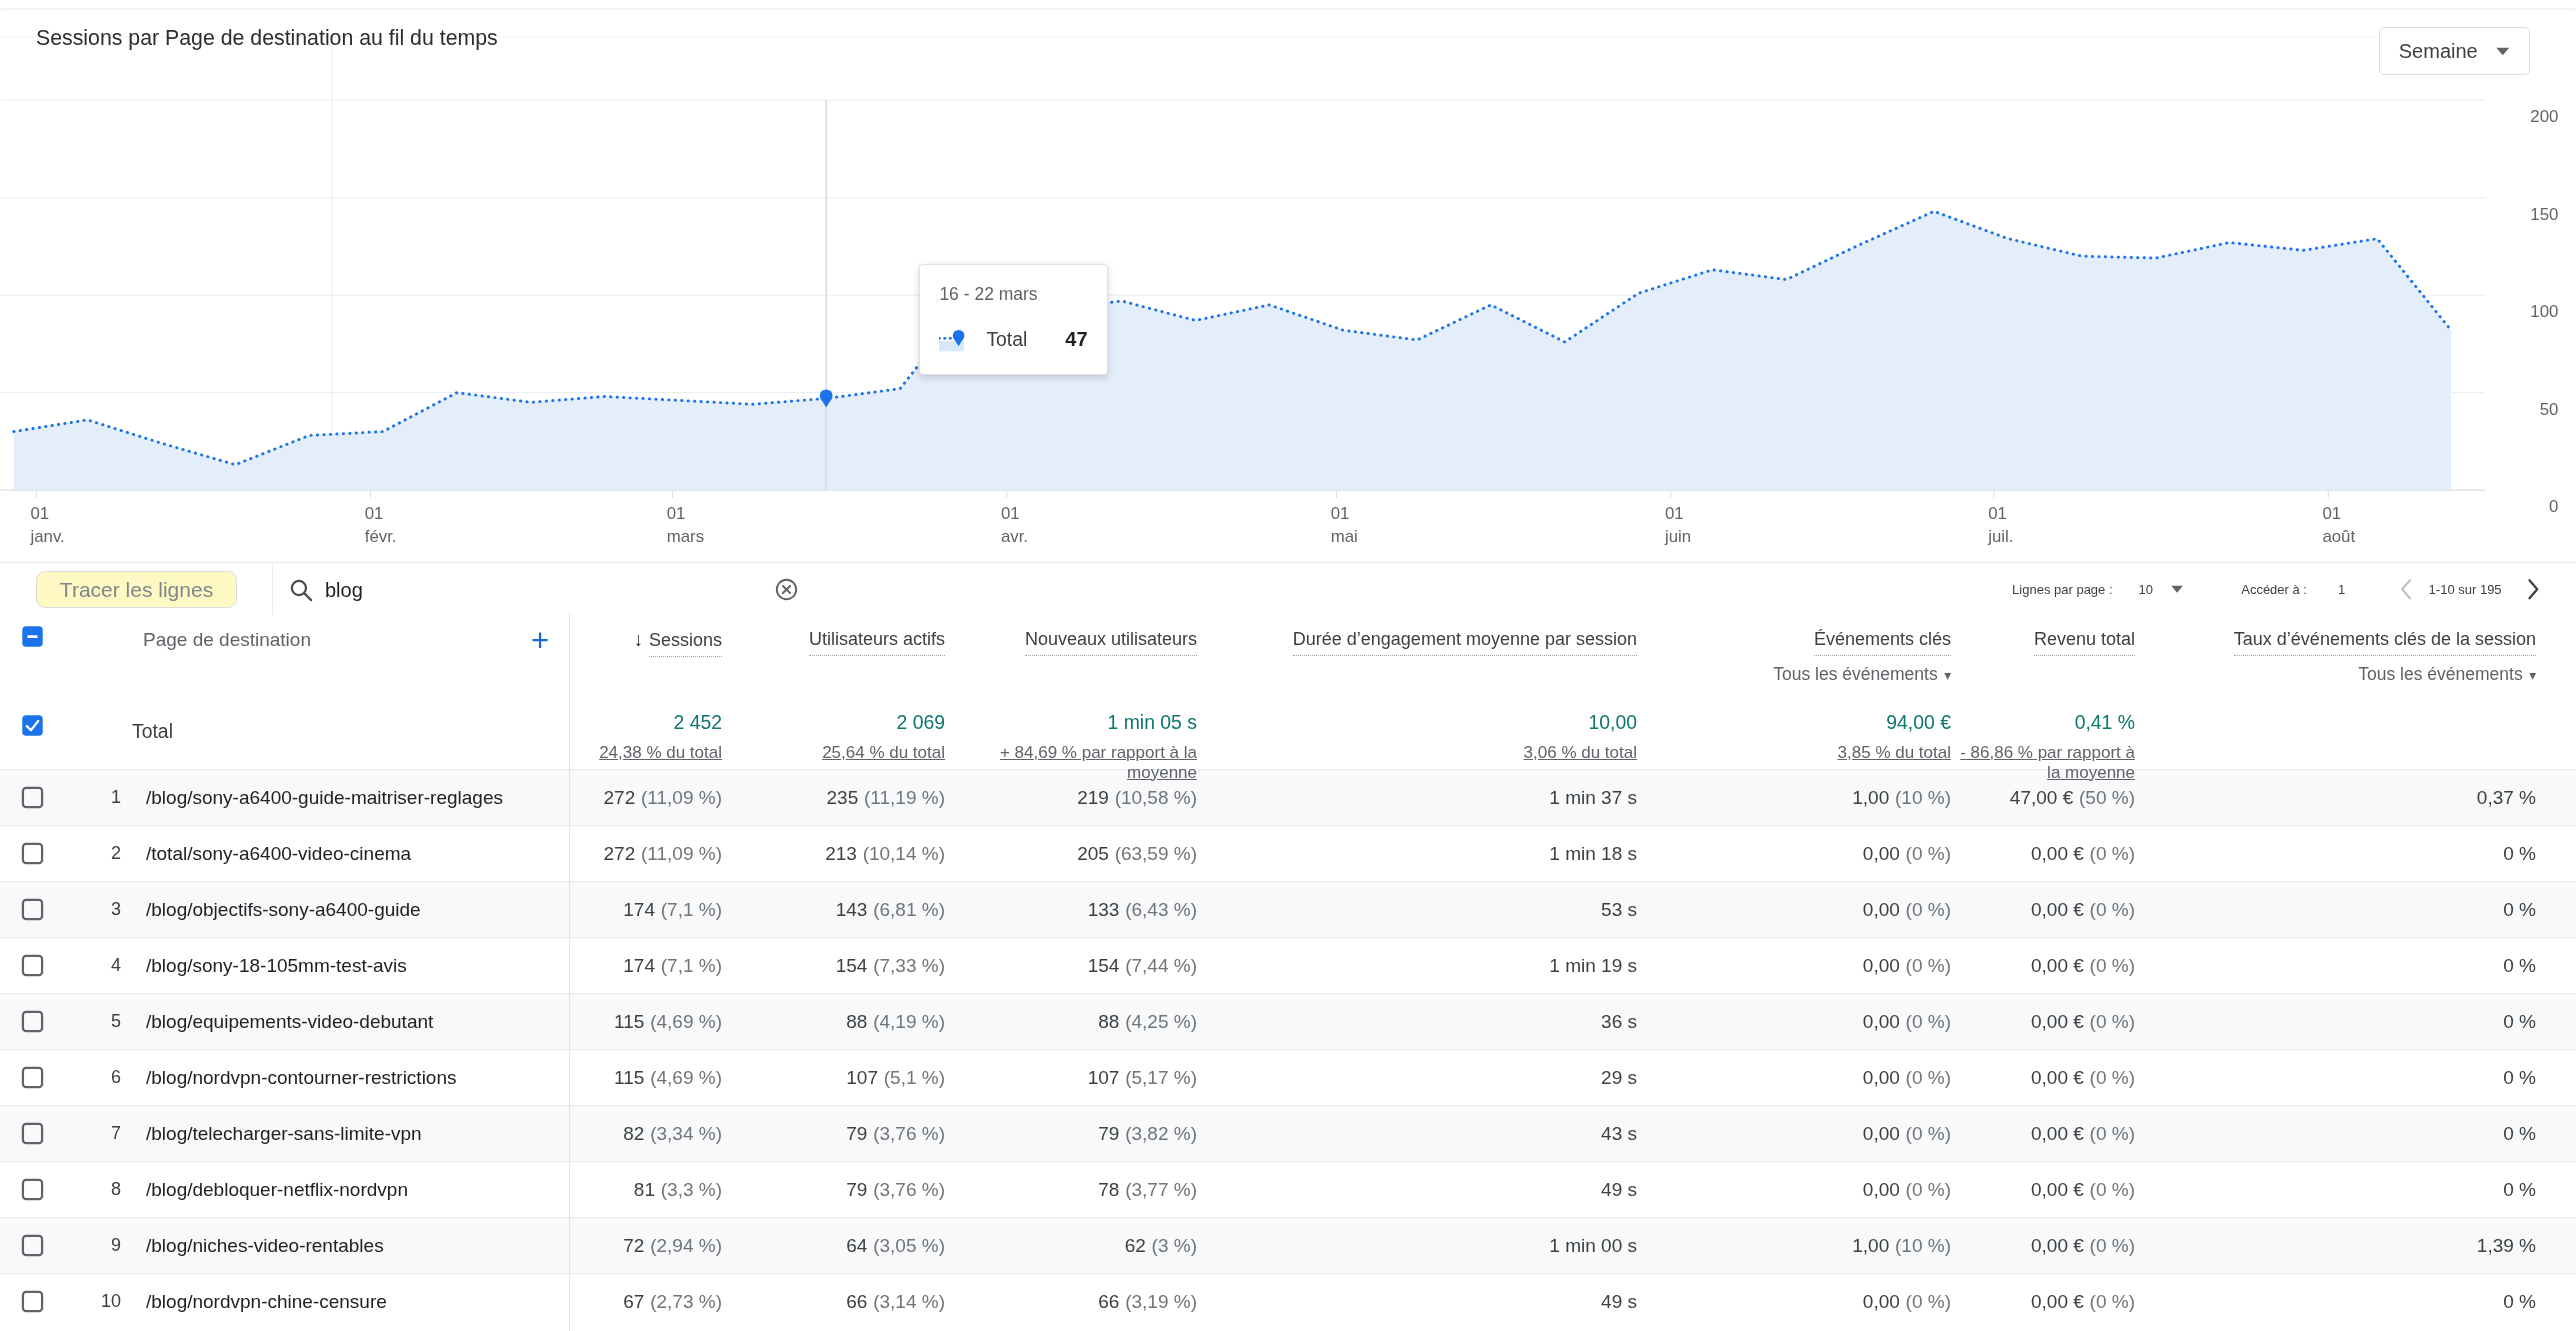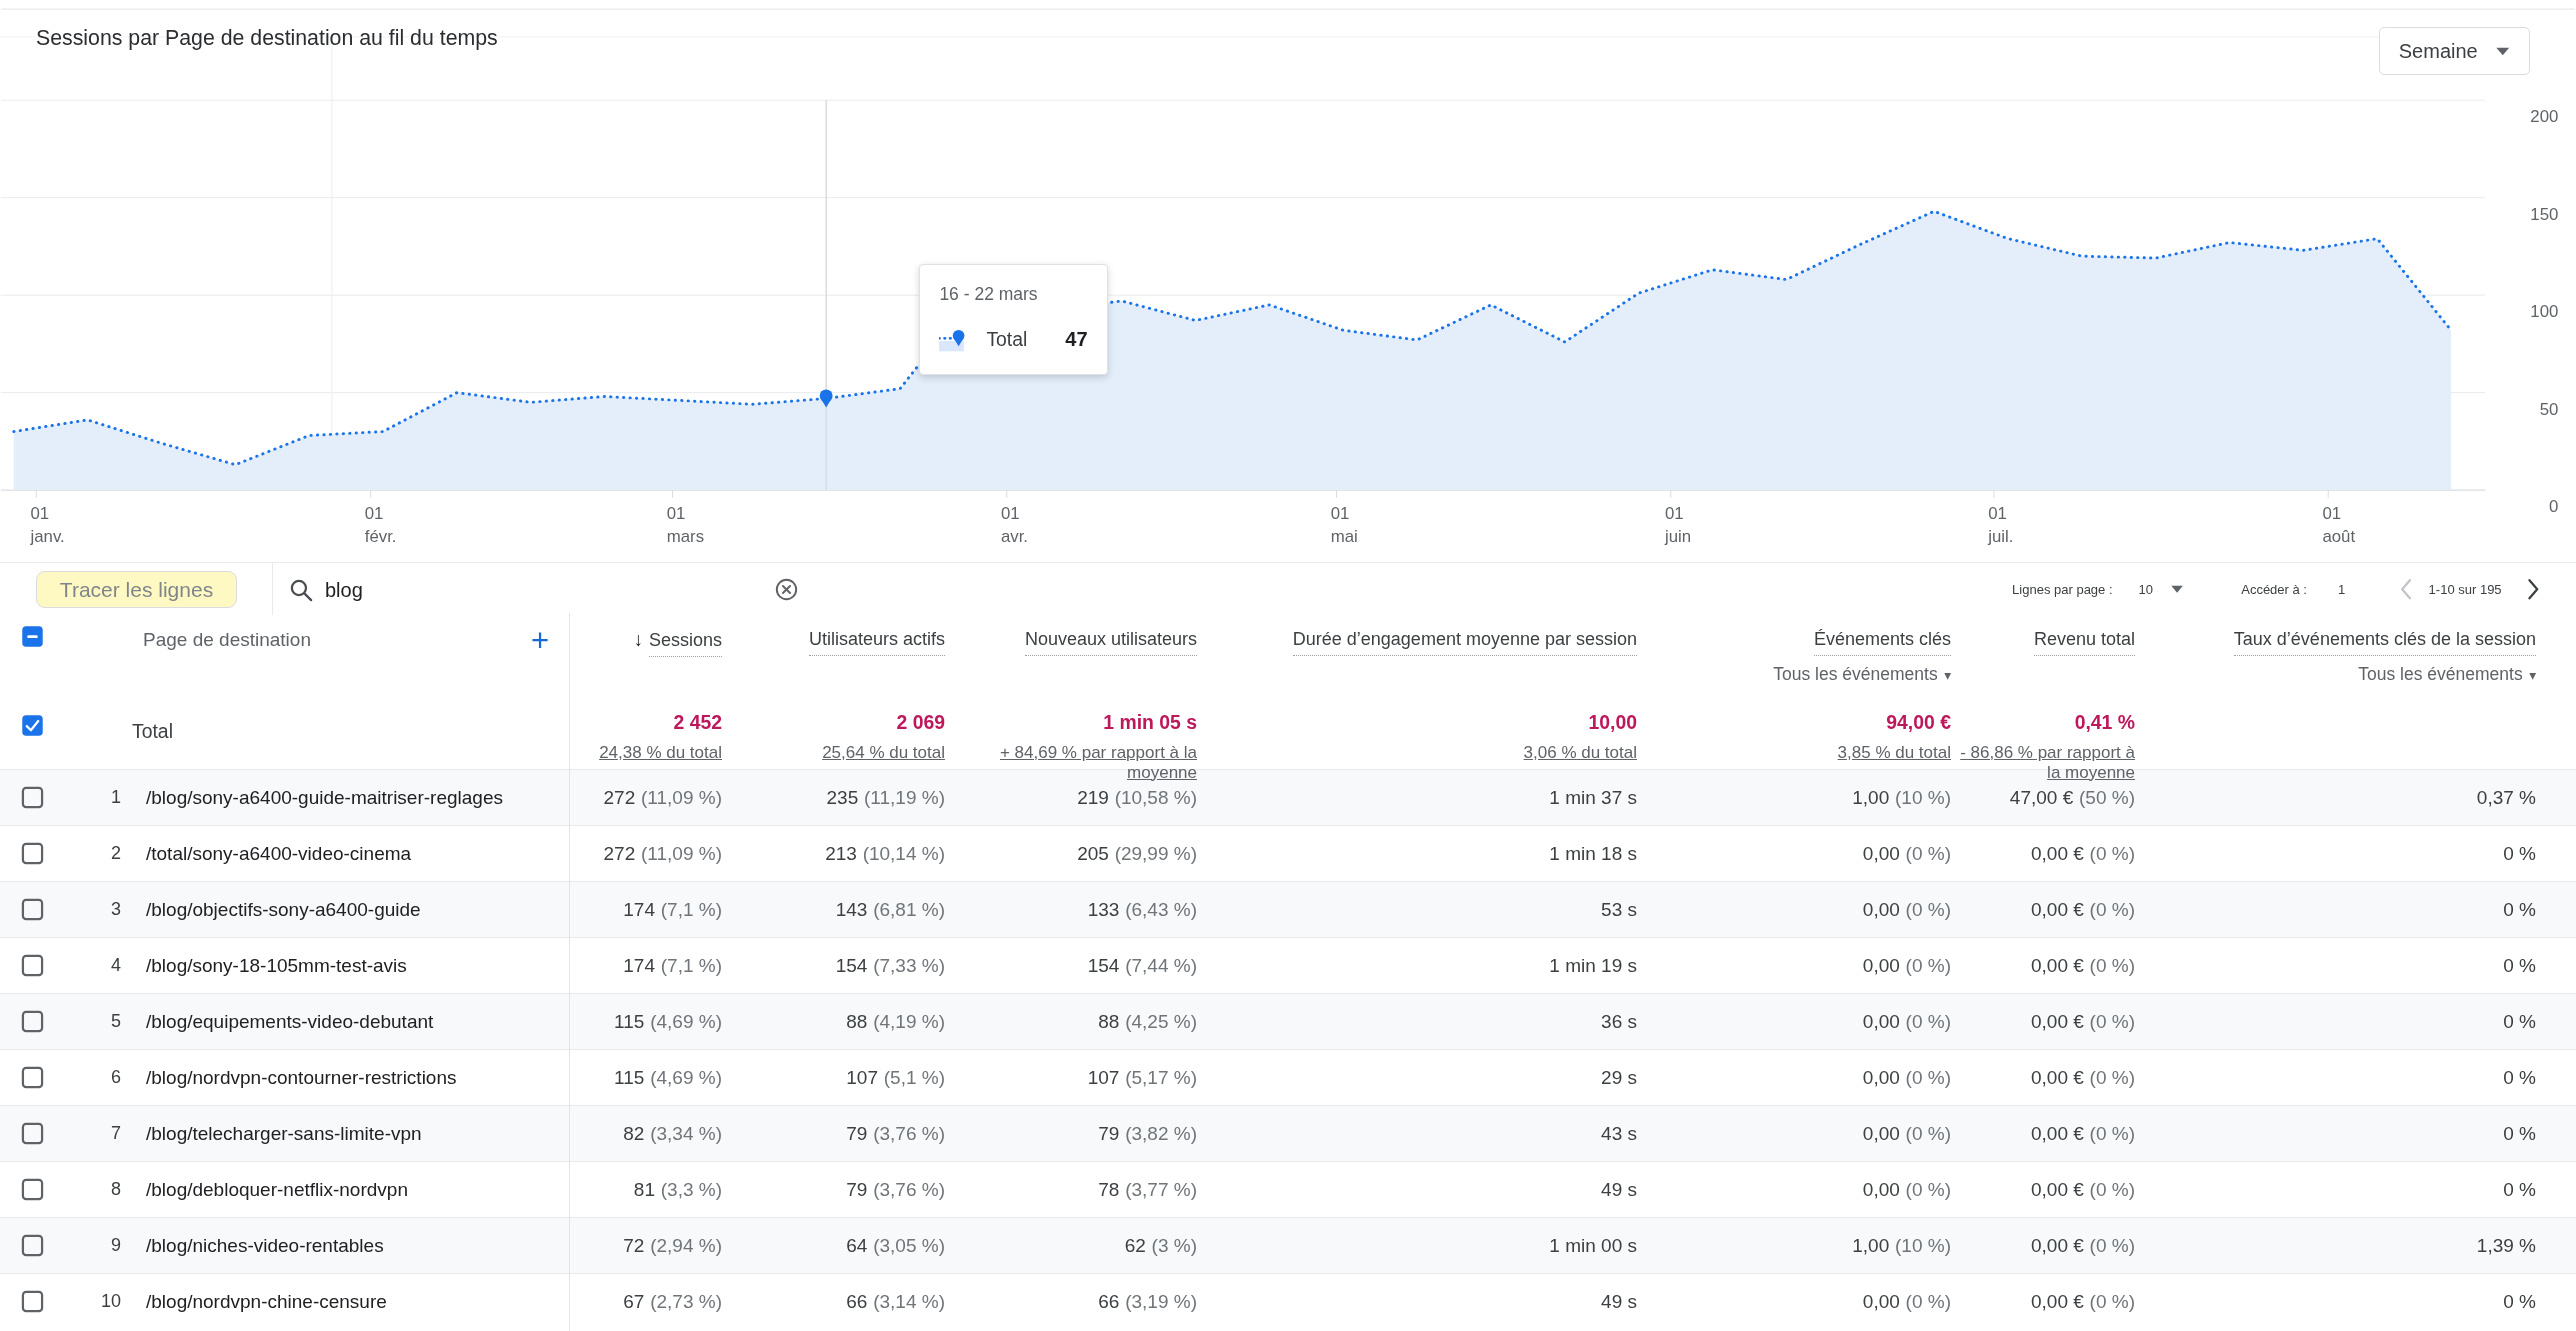--- a/index.html
+++ b/index.html
@@ -68,21 +68,21 @@
   .mh-cell { text-align: right; padding-top: 15.5px; font-size: 18px; color: #3c4043; cursor: pointer; }
   .mh-label { display: inline-block; border-bottom: 1.9px dotted #9aa0a6; padding-bottom: 5.8px; }
   .sort-arrow { font-size: 19px; color: #202124; margin-right: 5.8px; }
   .mh-sub { margin-top: 7.8px; font-size: 17.5px; color: #5f6368; }
   .mini-caret { font-size: 13.6px; color: #5f6368; margin-left: 6.5px; }
 
   .total-row { height: 72px; }
   .total-label { grid-column: 2 / 4; padding-top: 23px; padding-left: 67px; font-size: 19.4px; color: #3c4043; }
   .total-row .cell-check { padding-top: 17px; }
   .tcell { text-align: right; padding-top: 14.2px; }
-  .tv { font-size: 19.4px; font-weight: 700; color: #be185d; }
+  .tv { font-size: 19.4px; font-weight: 400; color: #0f766e; }
   .ts { margin-top: 8.4px; font-size: 17px; color: #5f6368; text-decoration: underline; }
 
   .tbody { }
   .trow { height: 56px; align-items: center; border-top: 1.3px solid #e7e9ec; font-size: 19px; background: #fff; }
   .trow.alt { background: #f8f9fa; }
   .c-num { text-align: right; font-size: 18px; color: #3c4043; }
   .c-path { padding-left: 25px; color: #202124; }
   .c-m { text-align: right; }
   .c-m .v { color: #3c4043; }
   .c-m .p { color: #70757a; margin-left: 5.8px; }
@@ -292,21 +292,21 @@
   <div class="grid-row trow">
     <div class="cell-check">
       <svg width="23" height="23" viewBox="0 0 36 36">
         <rect x="3" y="3" width="30" height="30" rx="5" fill="none" stroke="#5f6368" stroke-width="3.5"></rect>
       </svg>
     </div>
     <div class="c-num">2</div>
     <div class="c-path">/total/sony-a6400-video-cinema</div>
   <div class="c-m"><span class="v">272</span><span class="p">(11,09 %)</span></div>
           <div class="c-m"><span class="v">213</span><span class="p">(10,14 %)</span></div>
-          <div class="c-m"><span class="v">205</span><span class="p">(29,99 %)</span></div>
+          <div class="c-m"><span class="v">205</span><span class="p">(63,59 %)</span></div>
           <div class="c-m"><span class="v">1 min 18 s</span></div>
           <div class="c-m"><span class="v">0,00</span><span class="p">(0 %)</span></div>
           <div class="c-m"><span class="v">0,00 €</span><span class="p">(0 %)</span></div>
           <div class="c-m"><span class="v">0 %</span></div>
         </div>
 
   <div class="grid-row trow alt">
     <div class="cell-check">
       <svg width="23" height="23" viewBox="0 0 36 36">
         <rect x="3" y="3" width="30" height="30" rx="5" fill="none" stroke="#5f6368" stroke-width="3.5"></rect>

